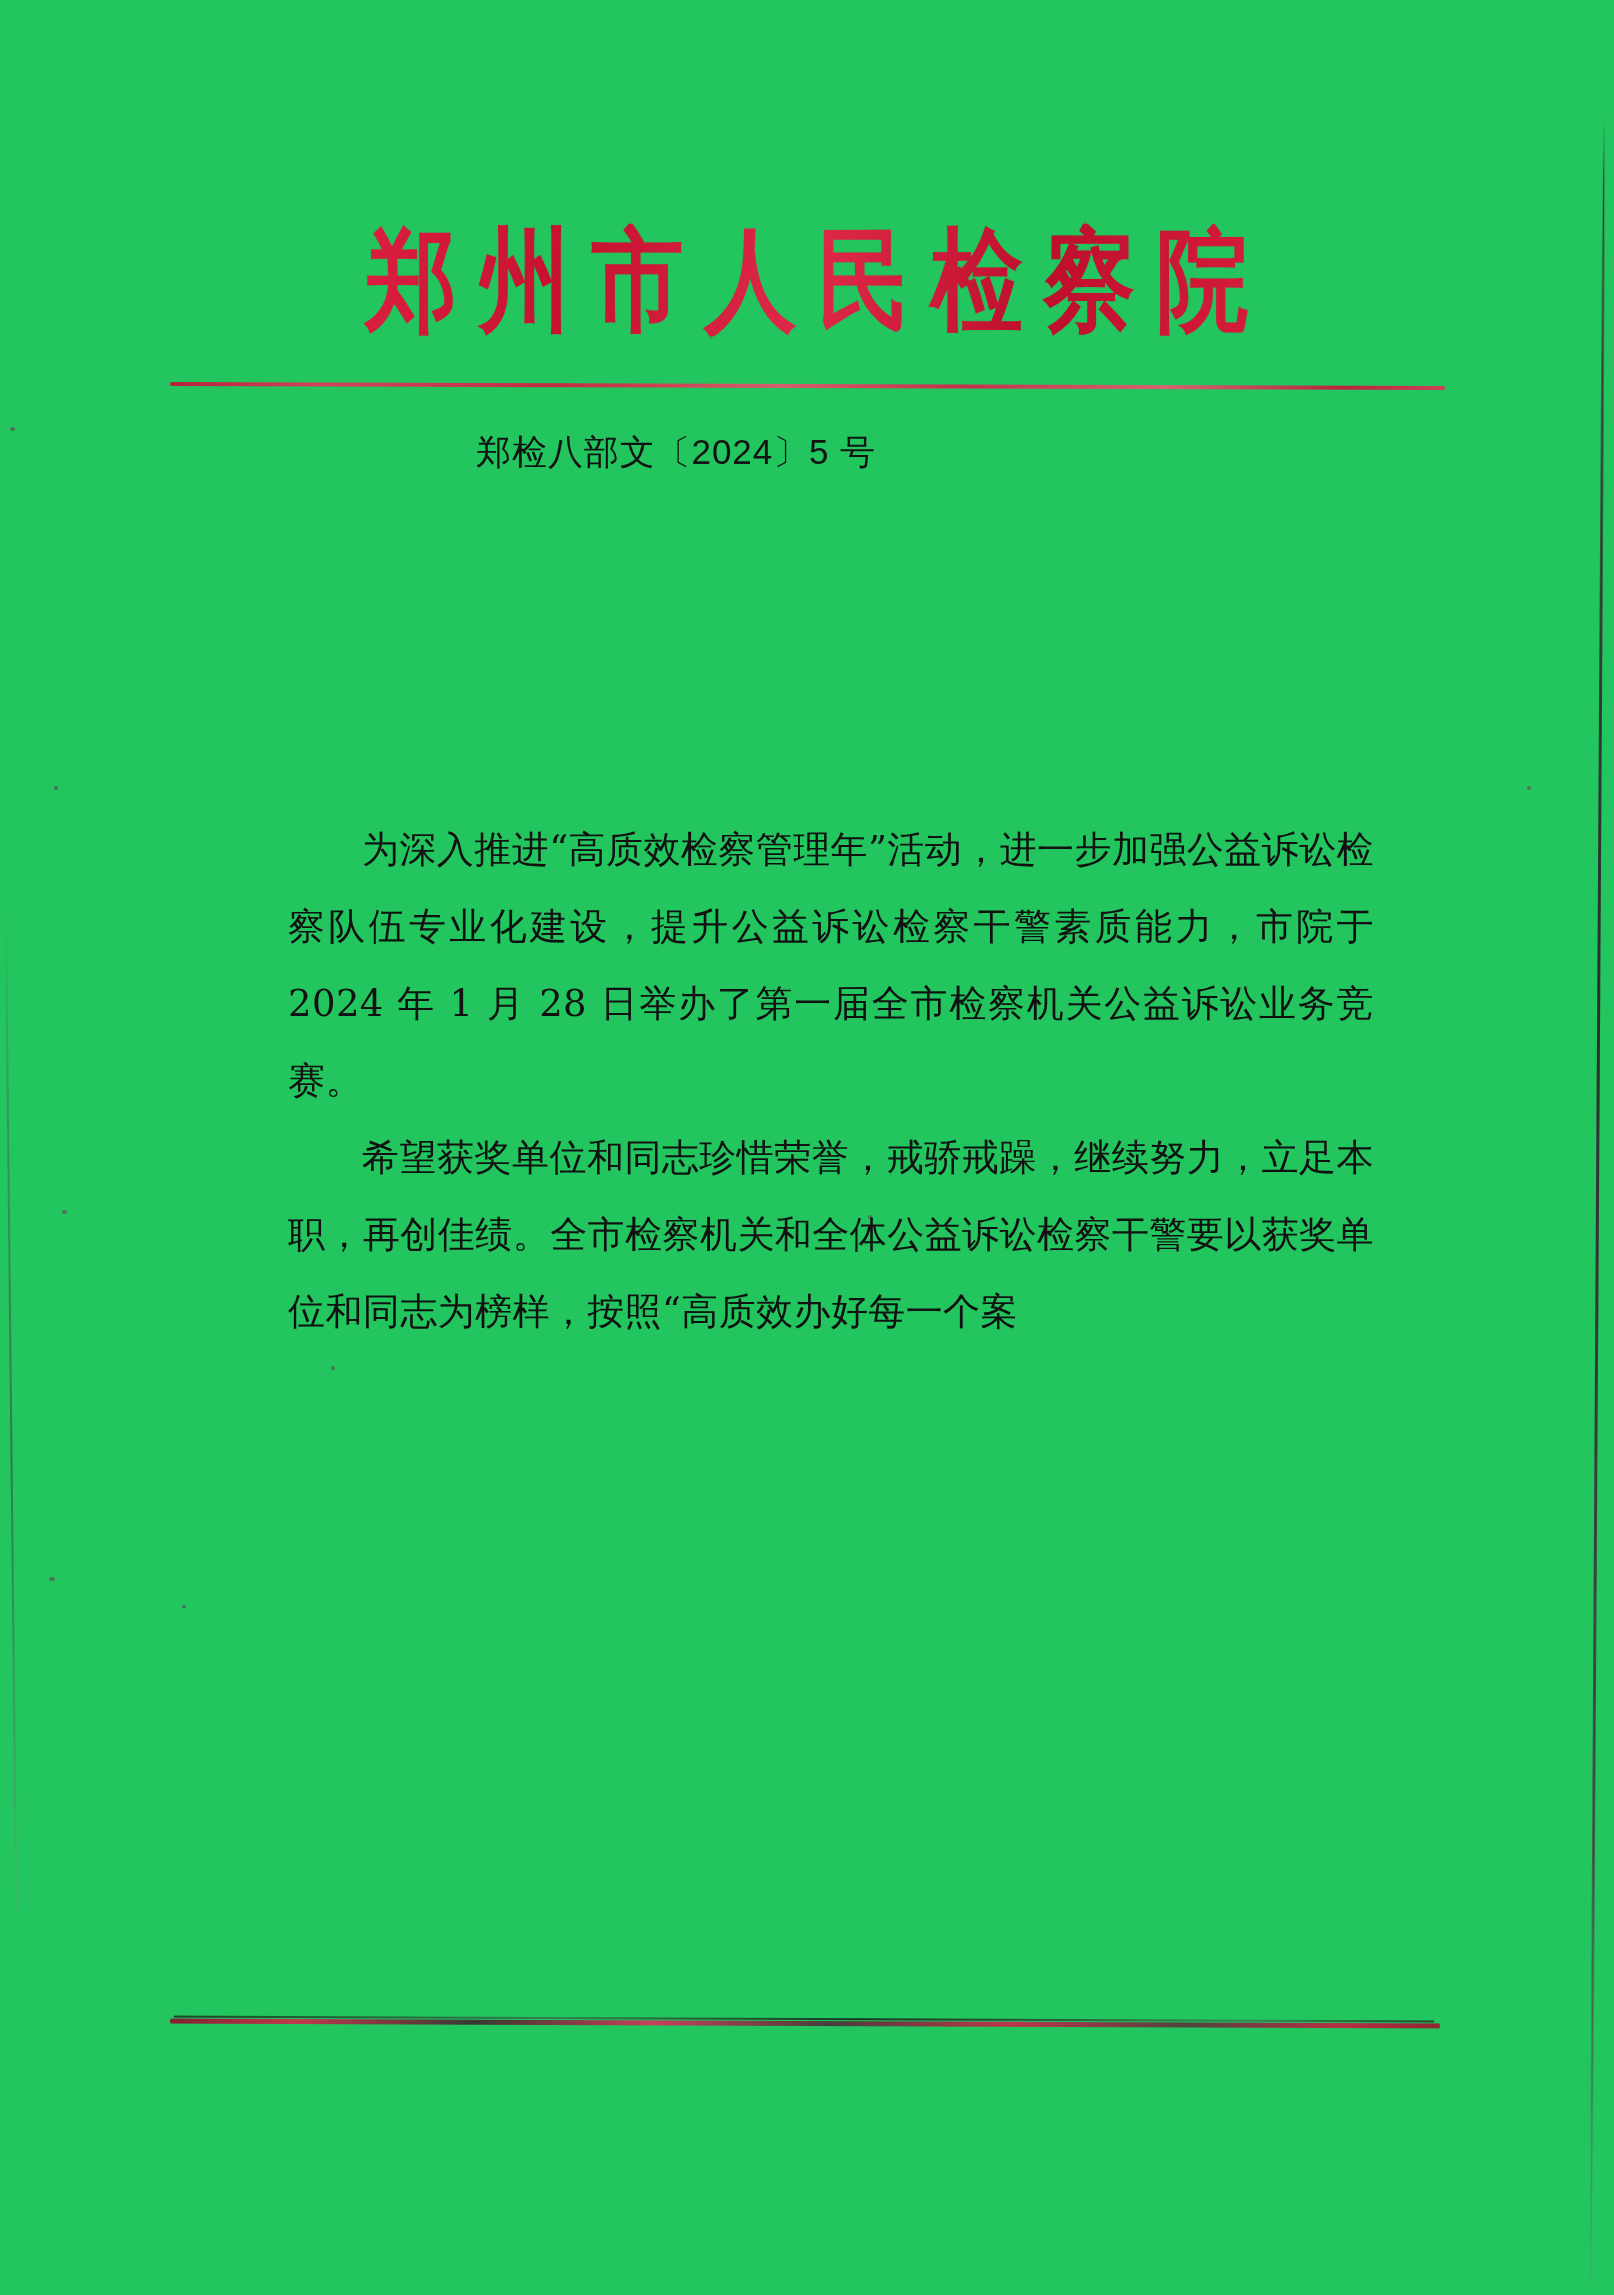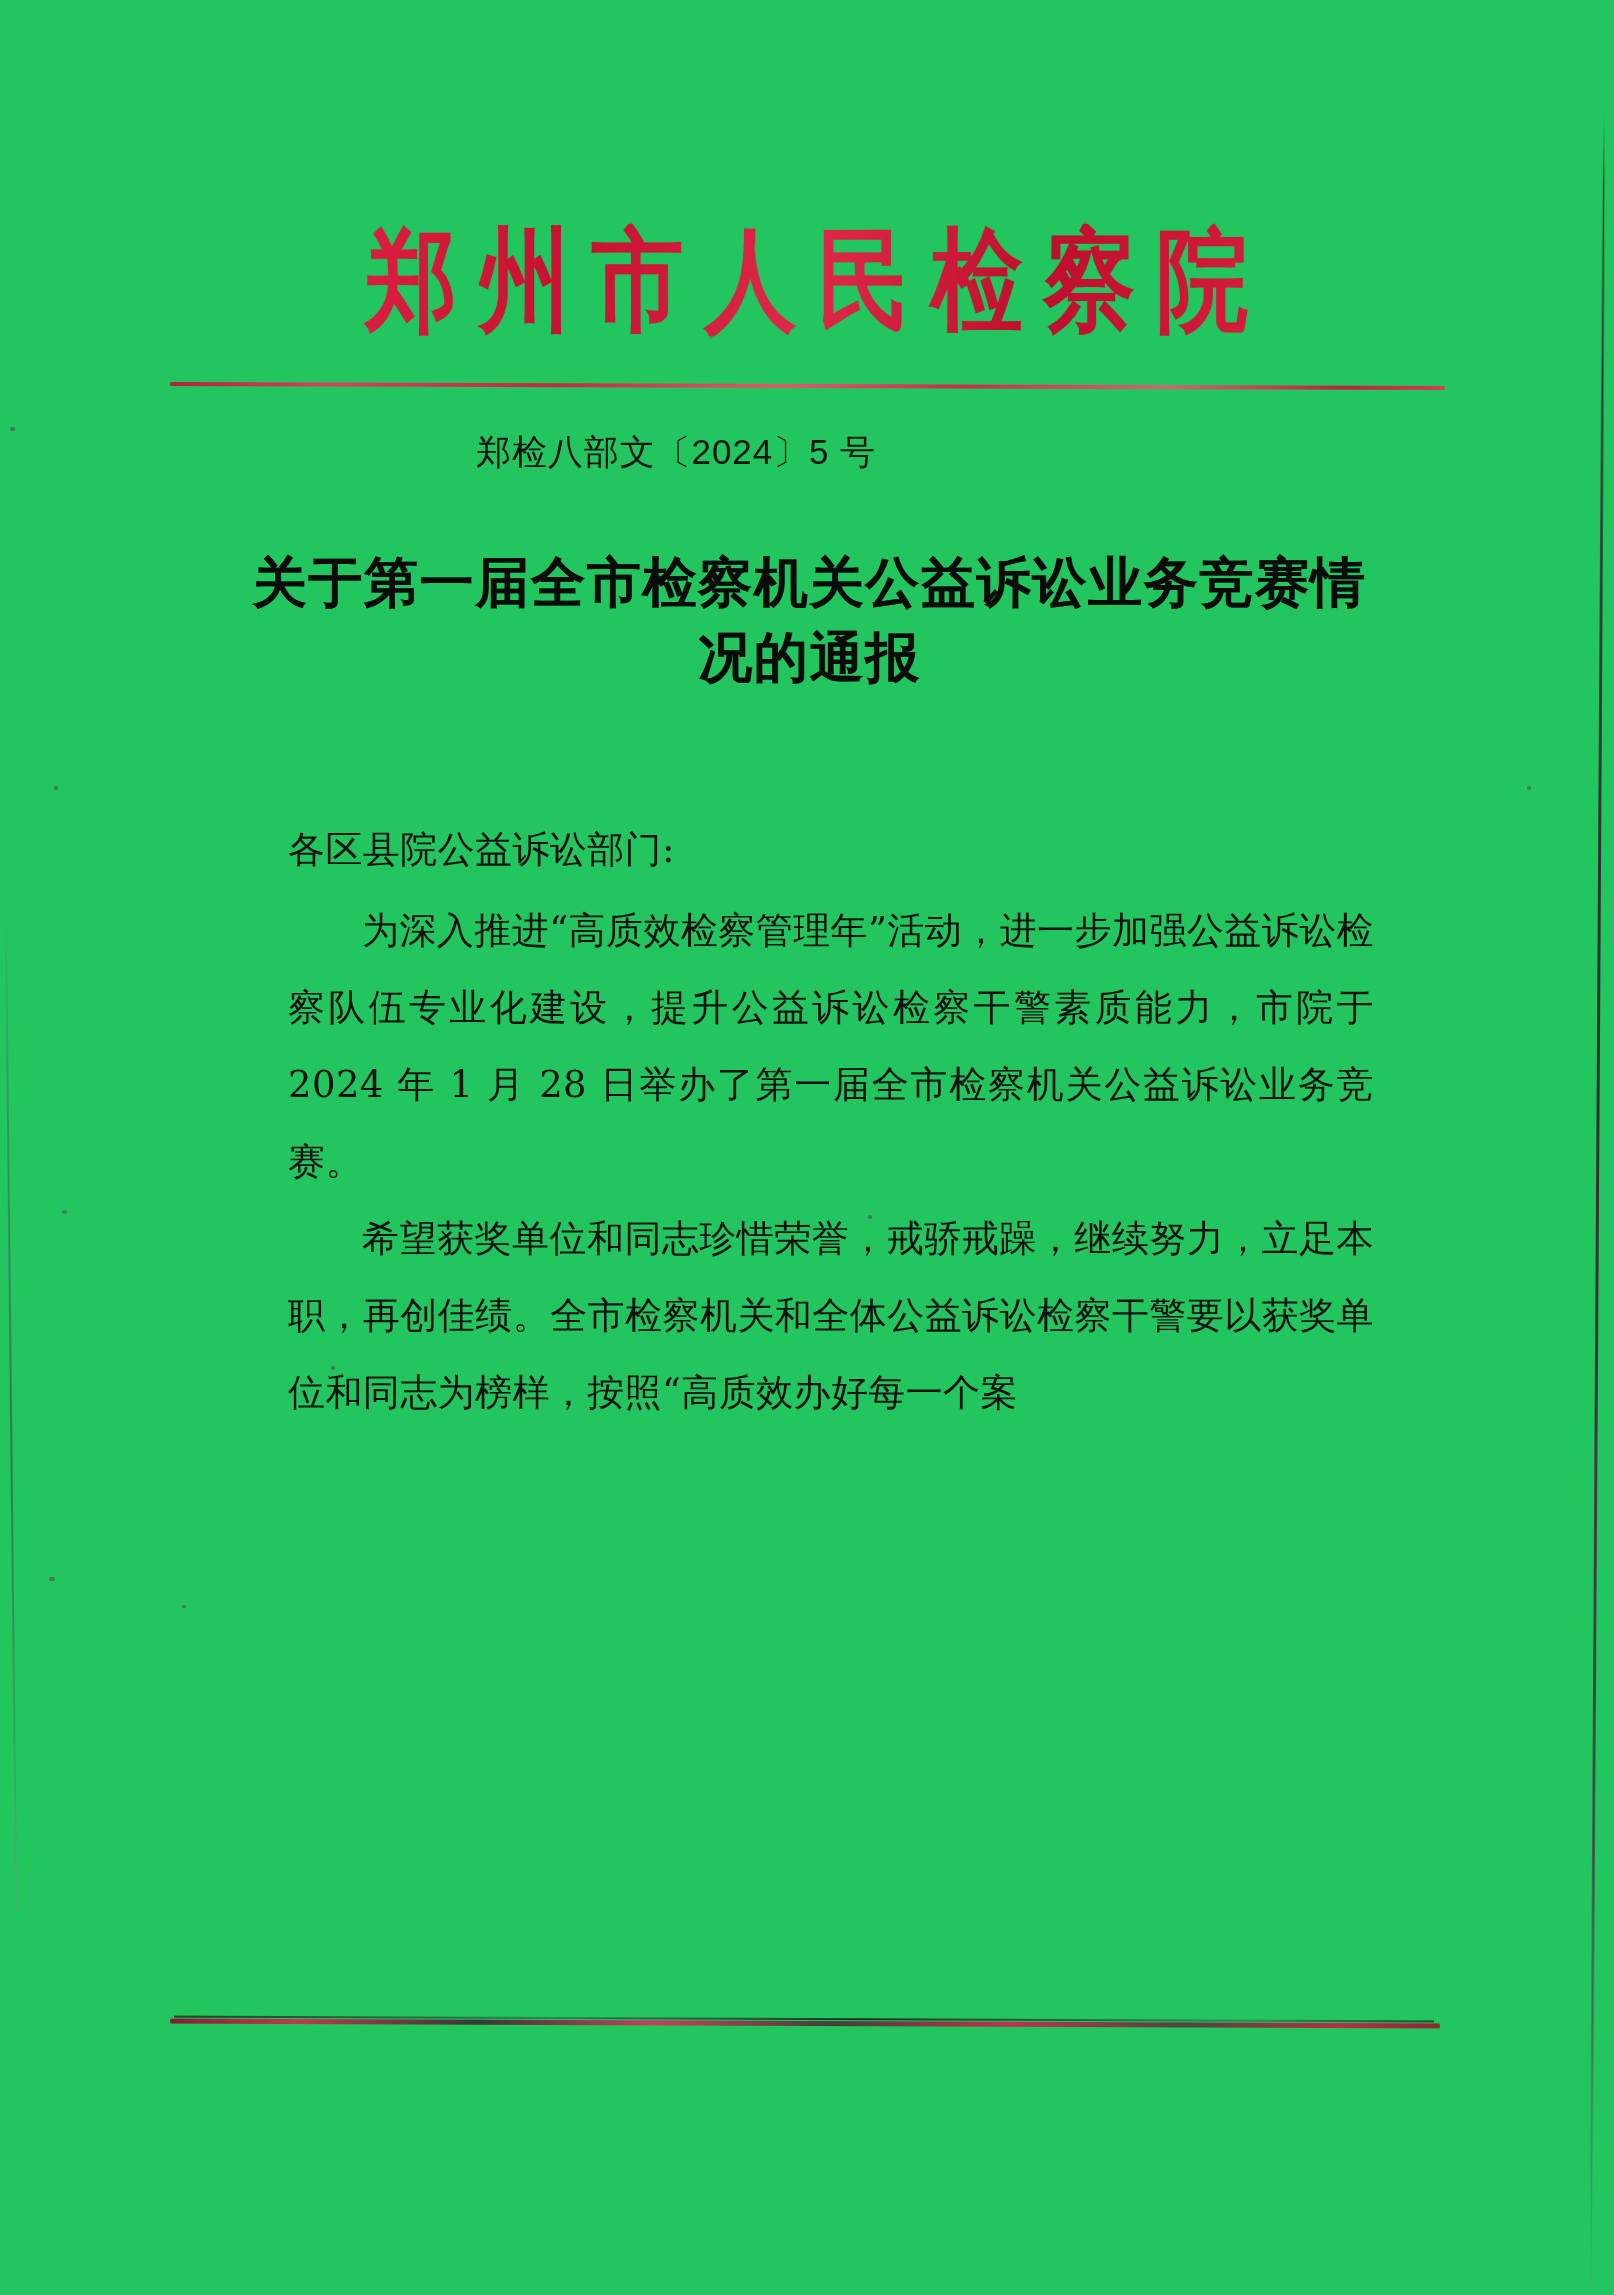--- a/index.html
+++ b/index.html
@@ -197,24 +197,22 @@
   <div class="speck" style="top:1366px;left:331px;width:3.5px;height:3.5px;"></div>
 
   <div class="letterhead">
     <span class="zh">郑州市人民检察院</span>
   </div>
 
   <div class="red-rule-top"></div>
 
   <div class="docnum">郑检八部文〔2024〕5 号</div>
 
-  <div class="doc-title">关于第一届全市检察机关公益诉讼业务竞赛情况的通报</div>
 
   <div class="body-text">
-    <p class="salute">各区县院公益诉讼部门:</p>
     <p class="indent">为深入推进“高质效检察管理年”活动，进一步加强公益诉讼检察队伍专业化建设，提升公益诉讼检察干警素质能力，市院于 2024 年 1 月 28 日举办了第一届全市检察机关公益诉讼业务竞赛。</p>
     <p class="indent">希望获奖单位和同志珍惜荣誉，戒骄戒躁，继续努力，立足本职，再创佳绩。全市检察机关和全体公益诉讼检察干警要以获奖单位和同志为榜样，按照“高质效办好每一个案</p>
   </div>
 
   <div class="dark-rule-bottom"></div>
   <div class="red-rule-bottom"></div>
 
 </div>
 
 

